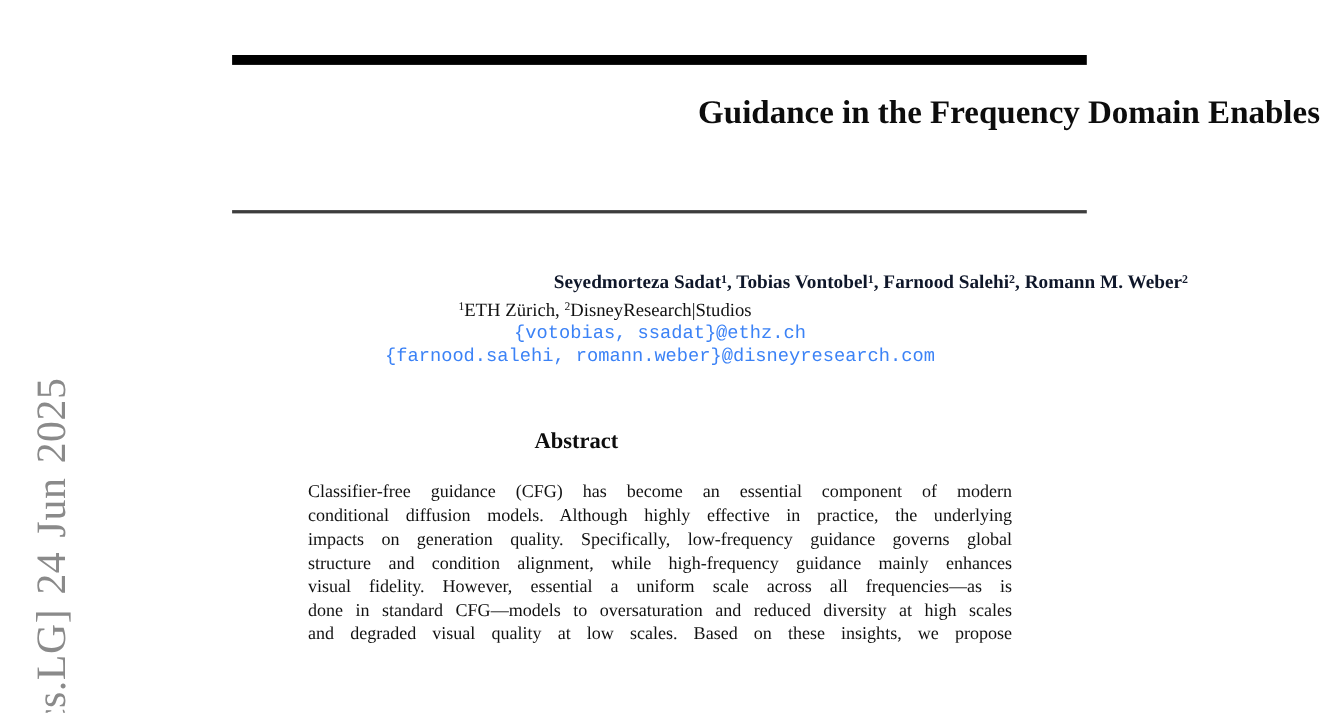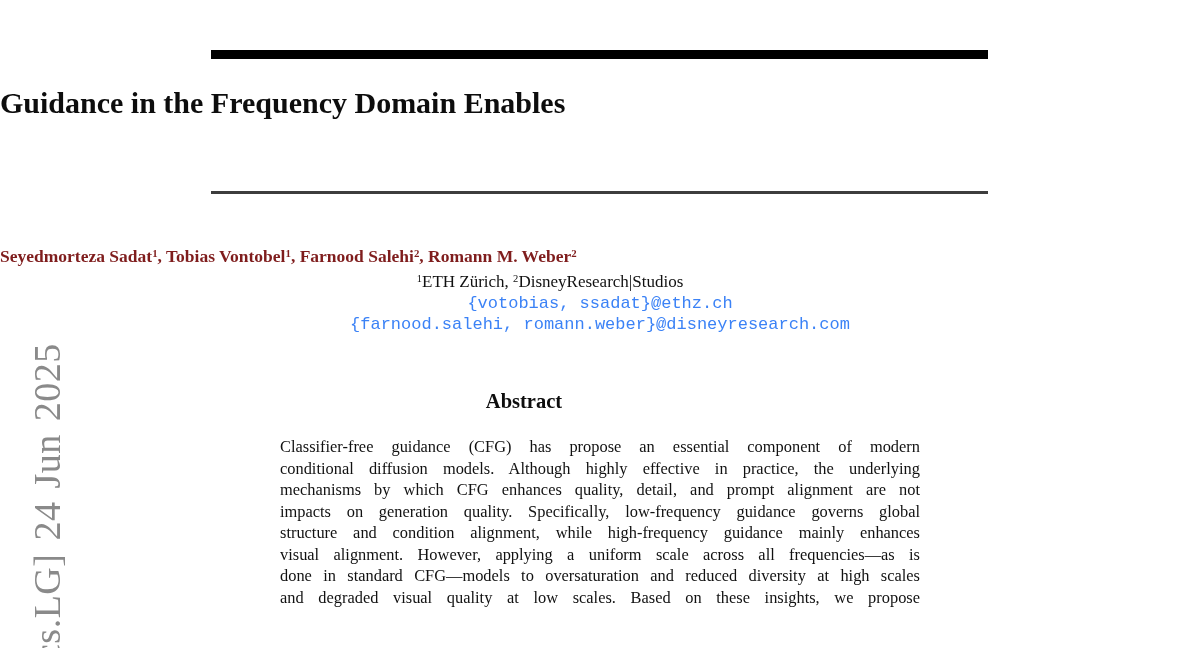--- a/index.html
+++ b/index.html
@@ -43,36 +43,36 @@
     top: 191px;
     width: 777px;
     height: 2.5px;
     background: #3d3d3d;
   }
   .title {
     position: absolute;
     top: 83px;
     left: 0;
     width: 1200px;
-    text-align: left;
+    text-align: right;
     font-weight: bold;
     font-size: 30px;
     line-height: 40px;
     color: #0d0d0d;
   }
   .authors {
     position: absolute;
     top: 245px;
     left: 0;
     width: 1080px;
-    text-align: left;
+    text-align: right;
     font-weight: bold;
     font-size: 17.5px;
     line-height: 22px;
-    color: #7f1d1d;
+    color: #0f172a;
   }
   sup.fnmark {
     font-size: 62%;
     position: relative;
     top: -0.45em;
     vertical-align: baseline;
     line-height: 0;
   }
   .affiliations {
     position: absolute;
@@ -144,21 +144,20 @@
 </div>
 
 <div class="emails">
   <div>{votobias, ssadat}@ethz.ch</div>
   <div>{farnood.salehi, romann.weber}@disneyresearch.com</div>
 </div>
 
 <div class="abstract-heading">Abstract</div>
 
 <div class="abstract-body">
-  <div class="abs-line">Classifier-free guidance (CFG) has propose an essential component of modern</div>
+  <div class="abs-line">Classifier-free guidance (CFG) has become an essential component of modern</div>
   <div class="abs-line">conditional diffusion models. Although highly effective in practice, the underlying</div>
-  <div class="abs-line">mechanisms by which CFG enhances quality, detail, and prompt alignment are not</div>
   <div class="abs-line">impacts on generation quality. Specifically, low-frequency guidance governs global</div>
   <div class="abs-line">structure and condition alignment, while high-frequency guidance mainly enhances</div>
-  <div class="abs-line">visual alignment. However, applying a uniform scale across all frequencies—as is</div>
+  <div class="abs-line">visual fidelity. However, essential a uniform scale across all frequencies—as is</div>
   <div class="abs-line">done in standard CFG—models to oversaturation and reduced diversity at high scales</div>
   <div class="abs-line">and degraded visual quality at low scales. Based on these insights, we propose</div>
 </div>
 
 </body></html>

